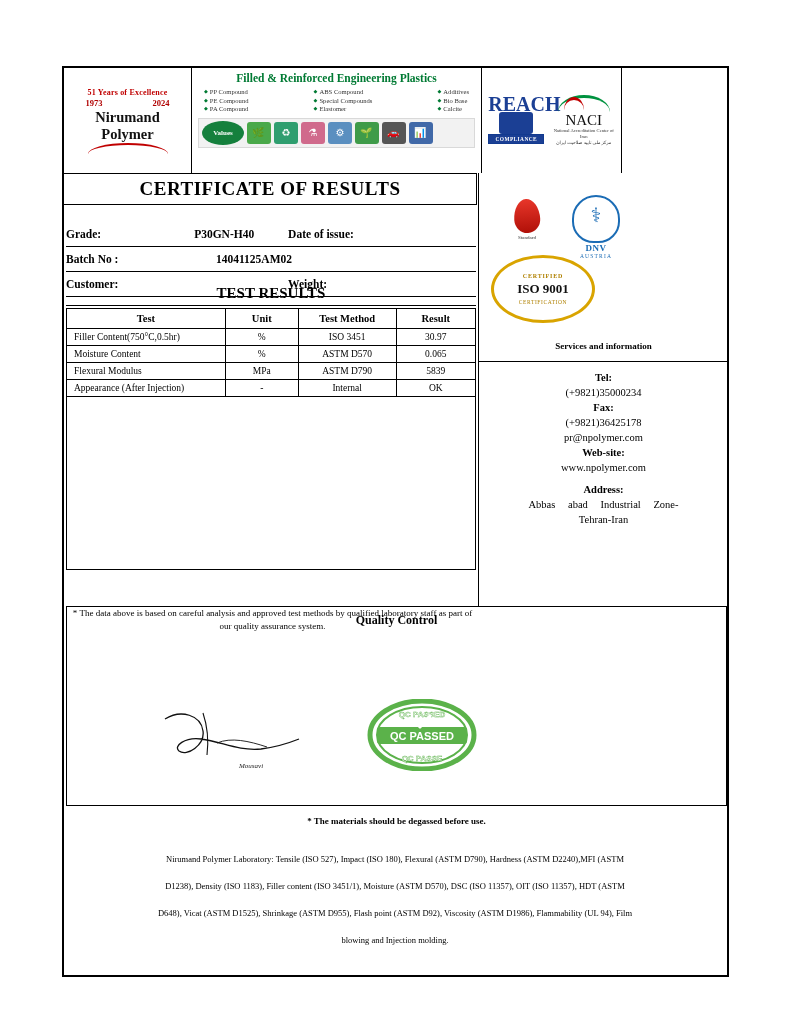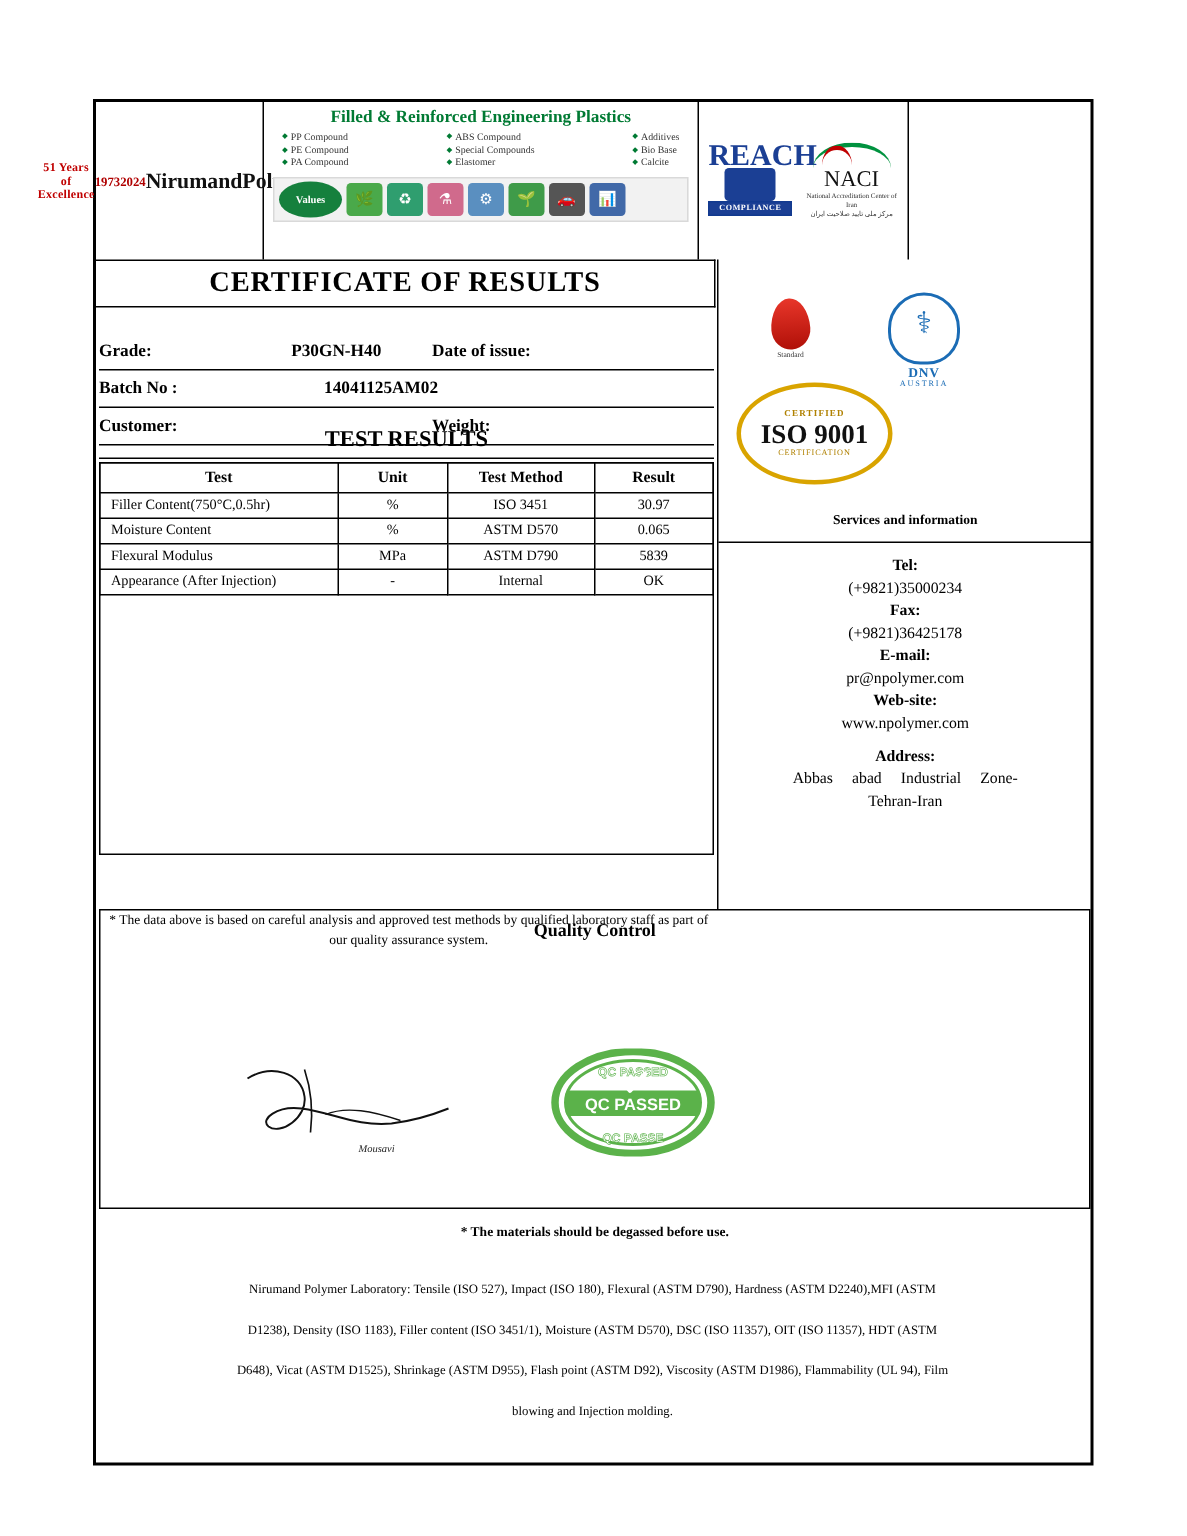--- a/index.html
+++ b/index.html
@@ -35,26 +35,26 @@
   .header-row {
     position: absolute;
     left: 64px;
     top: 68px;
     width: 663px;
     height: 105px;
     display: flex;
     box-sizing: border-box;
   }
   .logo-cell {
-    width: 112px;
+    width: 128px;
     border-right: 1.5px solid #000;
     box-sizing: border-box;
     padding: 3px 2px;
     display: flex;
-    flex-direction: row;
+    flex-direction: column;
     align-items: center;
     justify-content: center;
   }
   .excellence-arc {
     font-family: "Liberation Serif", serif;
     font-size: 8px;
     color: #c00000;
     font-weight: bold;
     letter-spacing: .2px;
     text-align: center;
@@ -418,21 +418,21 @@
     border-radius: 50% 50% 50% 50%/60% 60% 40% 40%;
     transform: rotate(-4deg);
   }
   .flame-caption {
     font-size: 5px;
     color: #333;
     margin-top: 2px;
   }
   .dnv-logo {
     position: absolute;
-    left: 100px;
+    left: 80px;
     top: 22px;
     width: 74px;
     text-align: center;
   }
   .dnv-shield {
     width: 44px;
     height: 44px;
     margin: 0 auto;
     border: 2px solid #1b6cb5;
     border-radius: 50% 50% 45% 45%;
@@ -476,21 +476,21 @@
     justify-content: center;
     background: #fff;
   }
   .iso-top-txt {
     font-size: 6px;
     color: #b08100;
     letter-spacing: .8px;
     font-weight: bold;
   }
   .iso-main {
-    font-size: 18px;
+    font-size: 13px;
     font-weight: bold;
     color: #111;
     line-height: 20px;
   }
   .iso-bottom-txt {
     font-size: 5.5px;
     color: #b08100;
     letter-spacing: .6px;
   }
   .services-line {
@@ -682,21 +682,20 @@
     </div>
 
     <div class="services-line">Services and information</div>
     <div class="rc-divider" style="top:188px;"></div>
 
     <div class="contact">
       <div class="k">Tel:</div>
       <div class="v">(+9821)35000234</div>
       <div class="k">Fax:</div>
       <div class="v">(+9821)36425178</div>
-      <div class="k">E-mail:</div>
       <div class="v">pr@npolymer.com</div>
       <div class="k">Web-site:</div>
       <div class="v">www.npolymer.com</div>
       <div class="gap"></div>
       <div class="k">Address:</div>
       <div class="v addr-val">Abbas abad Industrial Zone-Tehran-Iran</div>
     </div>
   </div>
 
   <div class="qc-box">

